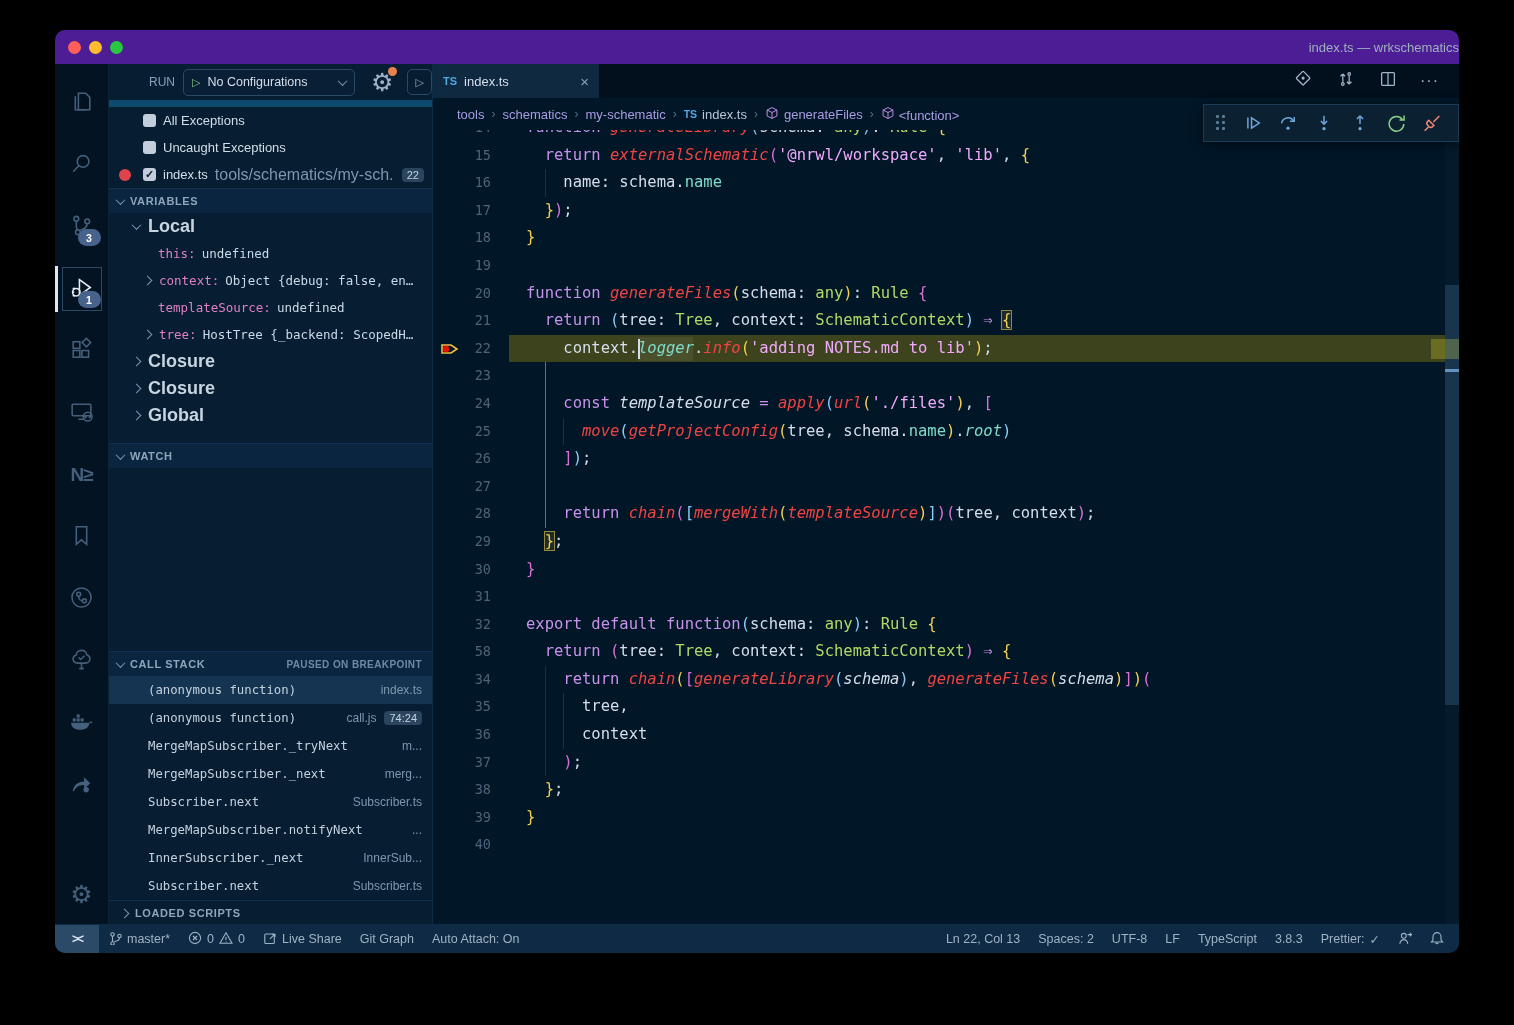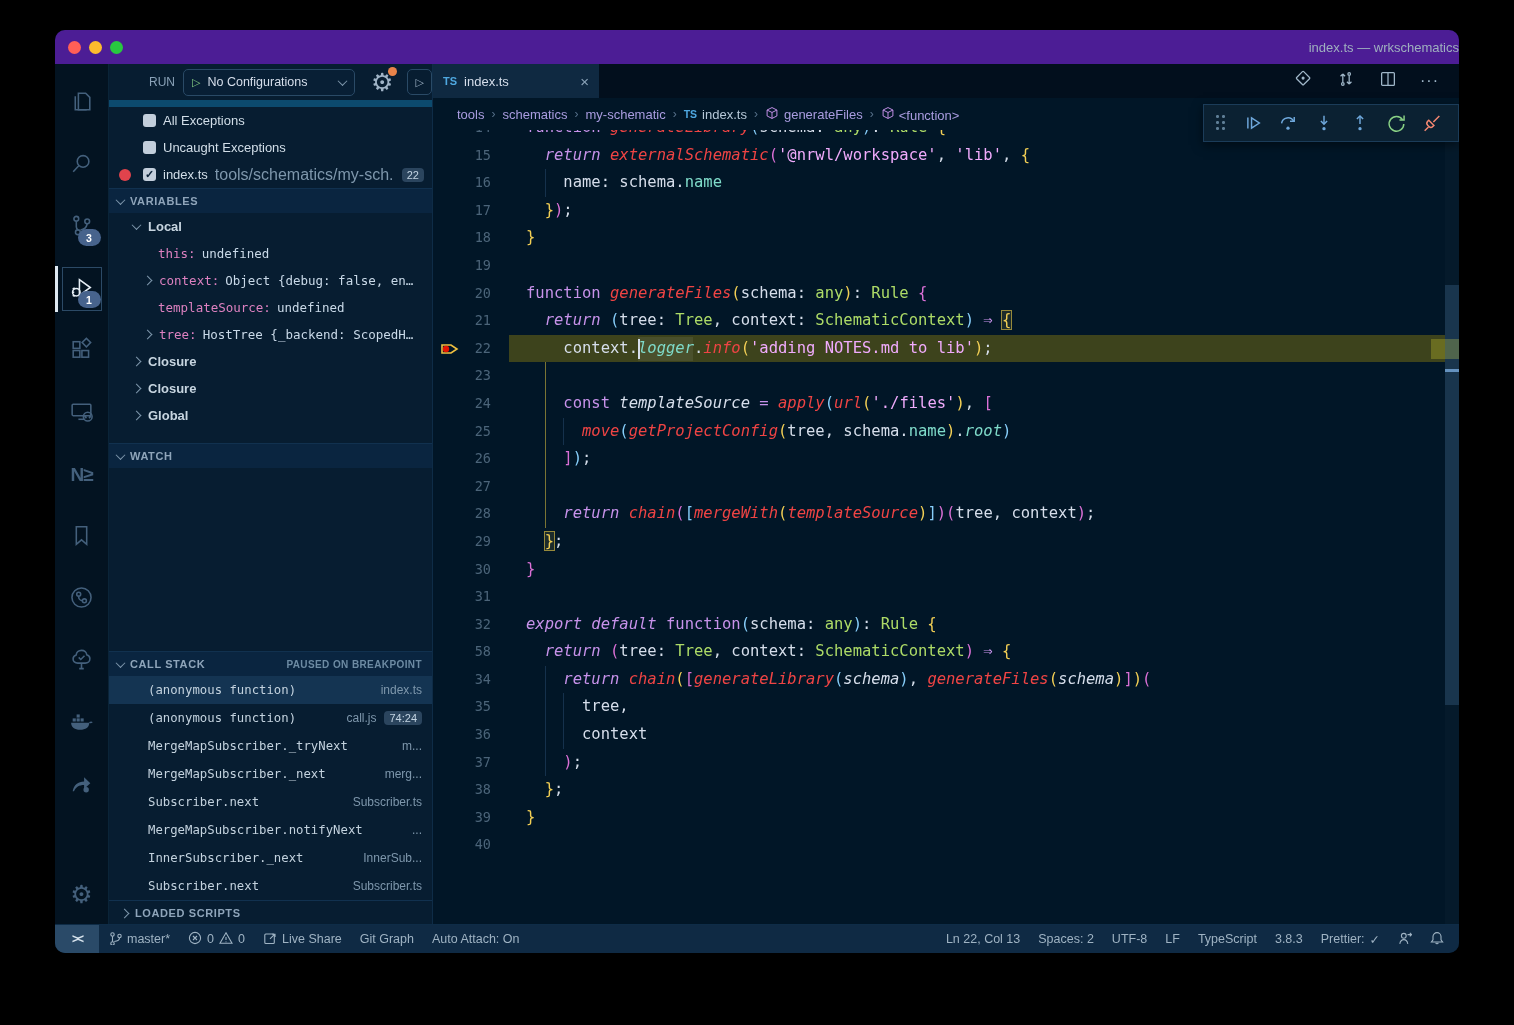--- a/index.html
+++ b/index.html
@@ -52,21 +52,21 @@
   .chv.down{transform:rotate(45deg) translate(-1px,-1px);}
   .chv.right{transform:rotate(-45deg);}
   .sb-row{height:27px;flex:none;display:flex;align-items:center;padding-left:34px;gap:7px;cursor:pointer;position:relative;}
   .cb{width:13px;height:13px;border-radius:3px;background:#c2cedb;flex:none;display:flex;align-items:center;
       justify-content:center;font-size:11px;color:#0b2238;font-weight:700;}
   .bp-dot{position:absolute;left:10px;width:12px;height:12px;border-radius:50%;background:#e0434c;}
   .sb-row .lbl{color:#d2dee8;}
   .sb-row .path{color:#7e97ac;font-size:16px;white-space:nowrap;overflow:hidden;flex:1;}
   .badge{background:#2b455e;border-radius:4px;color:#c3d4e2;font-size:11px;padding:1px 5px;margin-right:8px;flex:none;}
   .scope-row{height:27px;flex:none;display:flex;align-items:center;gap:8px;padding-left:24px;font-weight:700;
-             color:#c7d5e0;font-size:13px;cursor:pointer;}
+             color:#c7d5e0;font-size:18px;cursor:pointer;}
   .var-row{height:27px;flex:none;display:flex;align-items:center;gap:6px;padding-left:49px;cursor:pointer;
            font-family:"DejaVu Sans Mono",monospace;font-size:12.5px;white-space:nowrap;overflow:hidden;}
   .var-row .chv{margin-left:-14px;margin-right:2px;}
   .var-name{color:#dd81c0;}
   .var-val{color:#c9d9e8;}
   .filler14{height:14px;flex:none;}
   .watch-body{flex:1;}
   .cs-row{height:28px;flex:none;display:flex;align-items:center;padding:0 10px 0 39px;cursor:pointer;gap:8px;}
   .cs-row.selected{background:#143452;}
   .cs-fn{font-family:"DejaVu Sans Mono",monospace;font-size:12.3px;color:#c3d2de;white-space:nowrap;overflow:hidden;}
@@ -95,21 +95,21 @@
   .cl{height:27.6px;position:relative;font-family:"DejaVu Sans Mono",monospace;}
   .cl .hlbg{position:absolute;left:76px;right:14px;top:0;bottom:0;background:#3d431c;}
   .cl .num{position:absolute;left:0;top:0;width:58px;text-align:right;color:#4b6479;
            font-size:13.5px;line-height:27.6px;}
   .cl .txt{position:absolute;left:93px;top:0;line-height:27.6px;font-size:15.5px;white-space:pre;color:#d6deeb;}
   .guide{position:absolute;top:0;bottom:0;width:1px;background:#15314c;}
   .guide.a{background:#7a7434;}
   .caret{position:absolute;top:4px;width:2px;height:20px;background:#d6deeb;}
   .wordhl{position:absolute;top:2px;height:24px;background:rgba(255,255,255,.07);}
   .deco{position:absolute;left:5px;top:2px;width:24px;height:24px;}
-  .tk-kw{color:#c792ea;}.tk-kwi{color:#c792ea;font-style:italic;}
+  .tk-kw{color:#c792ea;}.tk-kwi{color:#c792ea;}
   .tk-fn{color:#ef4444;font-style:italic;}
   .tk-str{color:#f0abfc;}
   .tk-ty{color:#addb67;}
   .tk-tl{color:#7fdbca;}.tk-tli{color:#7fdbca;font-style:italic;}
   .tk-w{color:#d6deeb;}.tk-wi{color:#d6deeb;font-style:italic;}
   .tk-g{color:#f2cf55;}.tk-o{color:#da70d6;}.tk-b{color:#87cefa;}
   .tk-gb{color:#f2cf55;outline:1px solid rgba(230,200,70,.65);background:rgba(230,200,70,.12);}
   
   .dbg-toolbar{position:absolute;top:40px;right:0;width:256px;height:38px;background:#0b2132;
                border:1px solid #1b3c59;box-sizing:border-box;display:flex;align-items:center;

